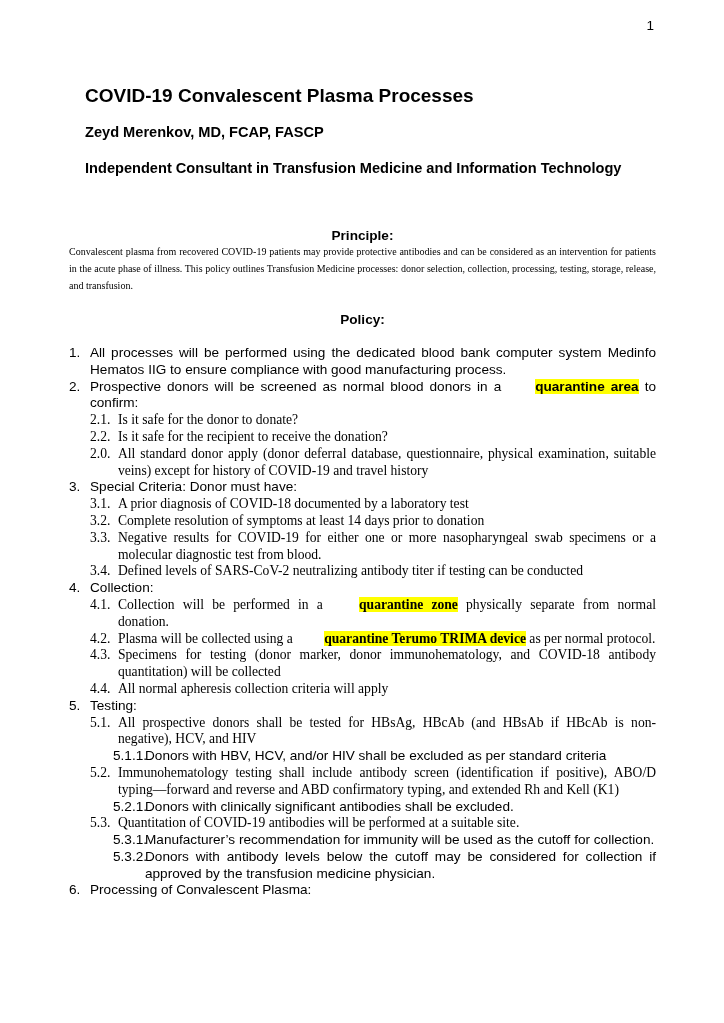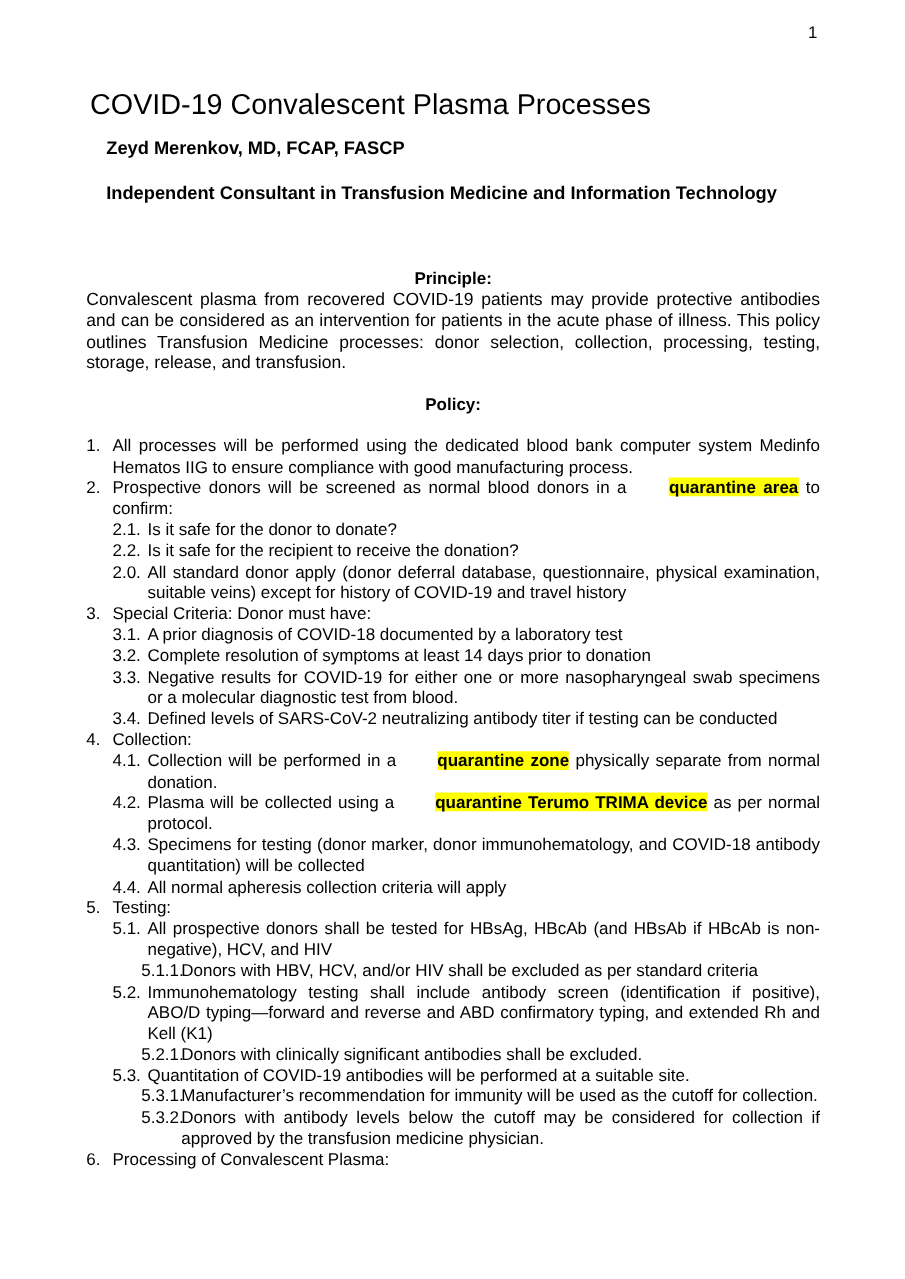--- a/index.html
+++ b/index.html
@@ -2,31 +2,31 @@
 <html><head>
 <meta charset="utf-8">
 <style>
   html, body { margin: 0; padding: 0; background: #ffffff; }
   body {
     width: 724px; height: 1023px; position: relative; overflow: hidden;
     font-family: "Liberation Sans", sans-serif; color: #000;
   }
   .page-number { position: absolute; top: 18px; right: 70px; font-size: 13.5px; }
   .content { position: absolute; left: 69px; top: 70px; width: 587px; }
-  .title { font-weight: normal; font-size: 23px; line-height: 20px; margin: 3px; }
+  .title { font-weight: bold; font-size: 19px; line-height: 20px; margin: 16px; }
   .subtitle { font-weight: bold; font-size: 14.6px; line-height: 20px; margin: 16px; }
   .section-heading { font-weight: bold; font-size: 13.6px; line-height: 17px; margin: 0; text-align: center; }
-  .para { font-size: 14px; line-height: 16.8px; text-align: justify; margin: 0; }
+  .para { font-size: 10px; line-height: 16.8px; text-align: justify; margin: 0; font-family: Liberation Serif, serif; }
   .gap-lg { height: 33px; }
   .gap-md { height: 16.8px; }
 
   .item { position: relative; font-size: 13.6px; line-height: 16.8px; text-align: justify; }
   .lvl1 { padding-left: 21px; }
   .lvl1 > .num { position: absolute; left: 0; top: 0; }
-  .lvl2 { padding-left: 49px; }
+  .lvl2 { padding-left: 49px; font-family: Liberation Serif, serif; }
   .lvl2 > .num { position: absolute; left: 21px; top: 0; }
   .lvl3 { padding-left: 76px; }
   .lvl3 > .num { position: absolute; left: 44px; top: 0; }
 
   .hl { background: #ffff00; font-weight: bold; margin-left: 28px; }
 </style>
 </head>
 <body>
 
 <div class="page-number">1</div>

